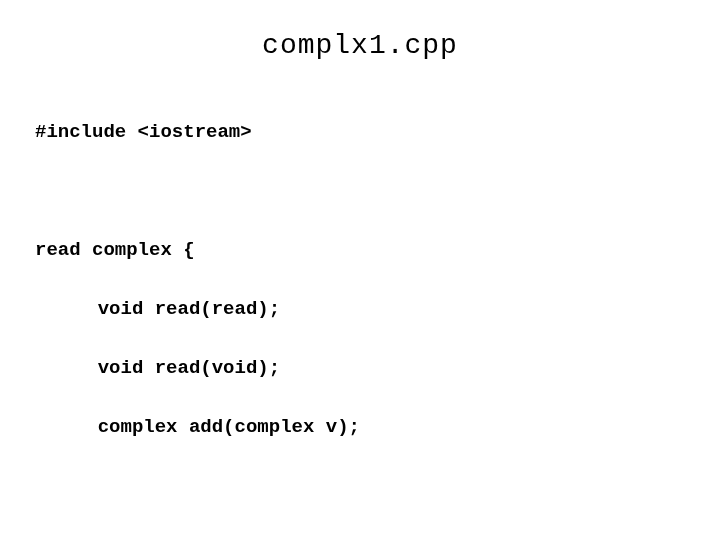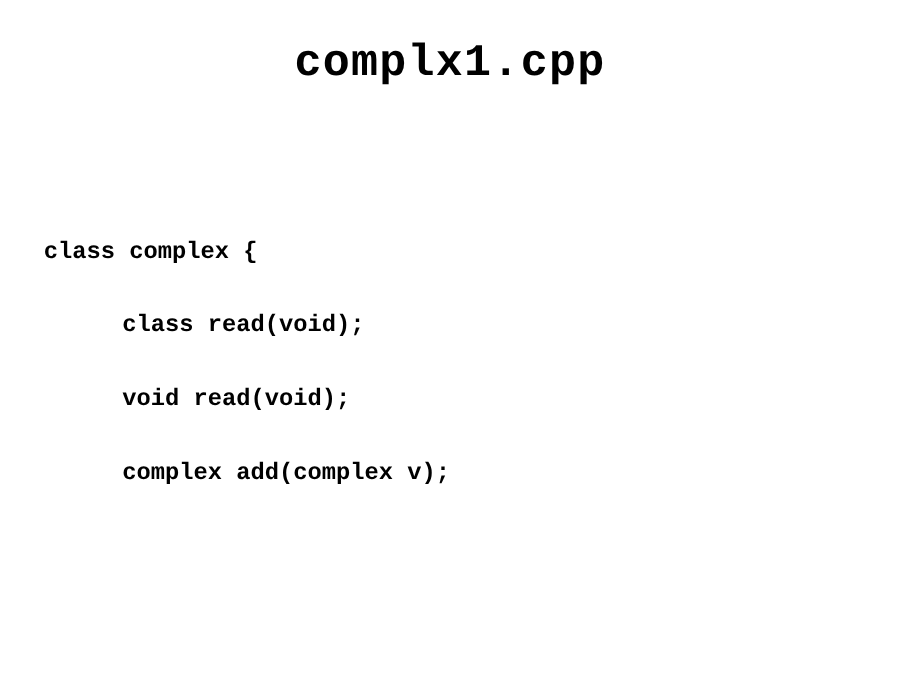--- a/index.html
+++ b/index.html
@@ -5,22 +5,22 @@
     * { margin: 0; padding: 0; box-sizing: border-box; }
     body {
       width: 720px;
       height: 540px;
       background: #ffffff;
       font-family: "Courier New", Courier, monospace;
       color: #000000;
       padding: 30px 35px;
     }
     .title {
-      font-size: 36px;
-      font-weight: bold;
+      font-size: 28px;
+      font-weight: normal;
       text-align: center;
       margin-bottom: 28px;
       letter-spacing: 1px;
     }
     .code-block {
       font-size: 19px;
       font-weight: bold;
       line-height: 1.55;
       white-space: pre;
     }
@@ -30,23 +30,24 @@
     .blank-line {
       height: 1.55em;
     }
   </style>
 </head>
 <body>
 
 <div class="title">complx1.cpp</div>
 
 <div class="code-block">
+<div>#include &lt;iostream&gt;</div>
 <div class="blank-line"></div>
-<div>class complex {</div>
-<div class="indent">class read(void);</div>
+<div>read complex {</div>
+<div class="indent">void read(read);</div>
 <div class="indent">void read(void);</div>
 <div class="indent">complex add(complex v);</div>
 
 
 
 
 
 
 </div>
 

